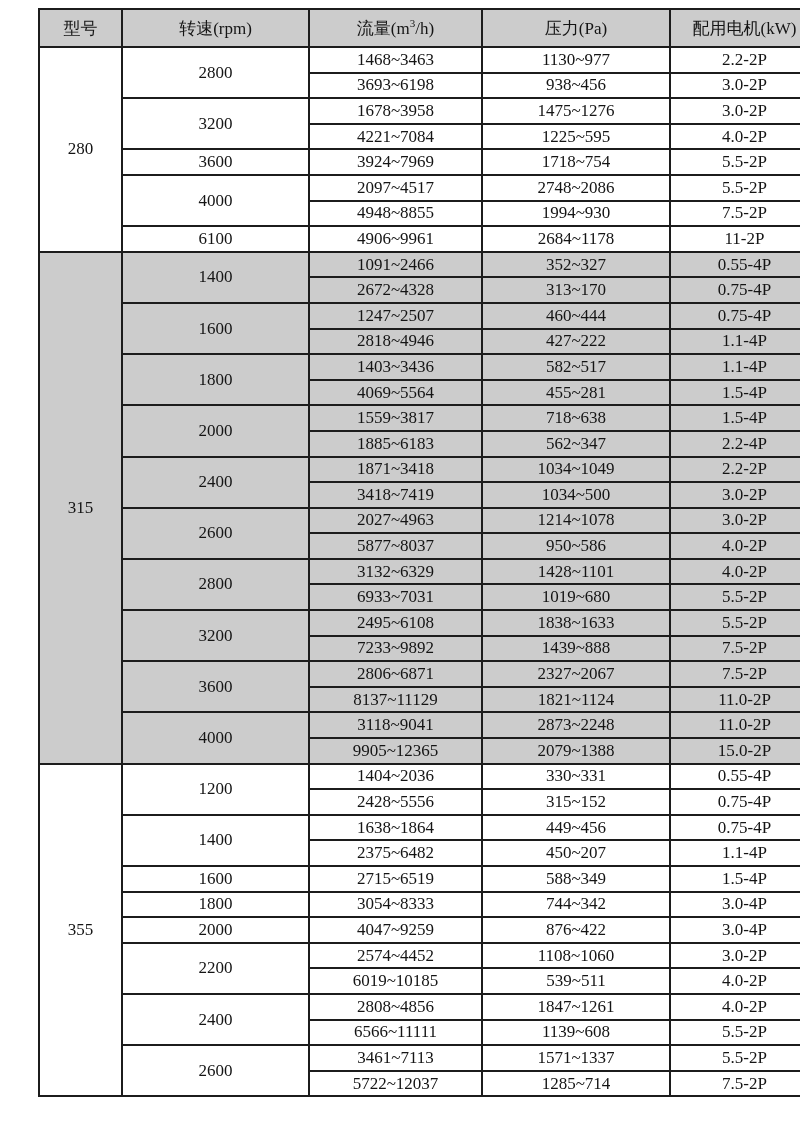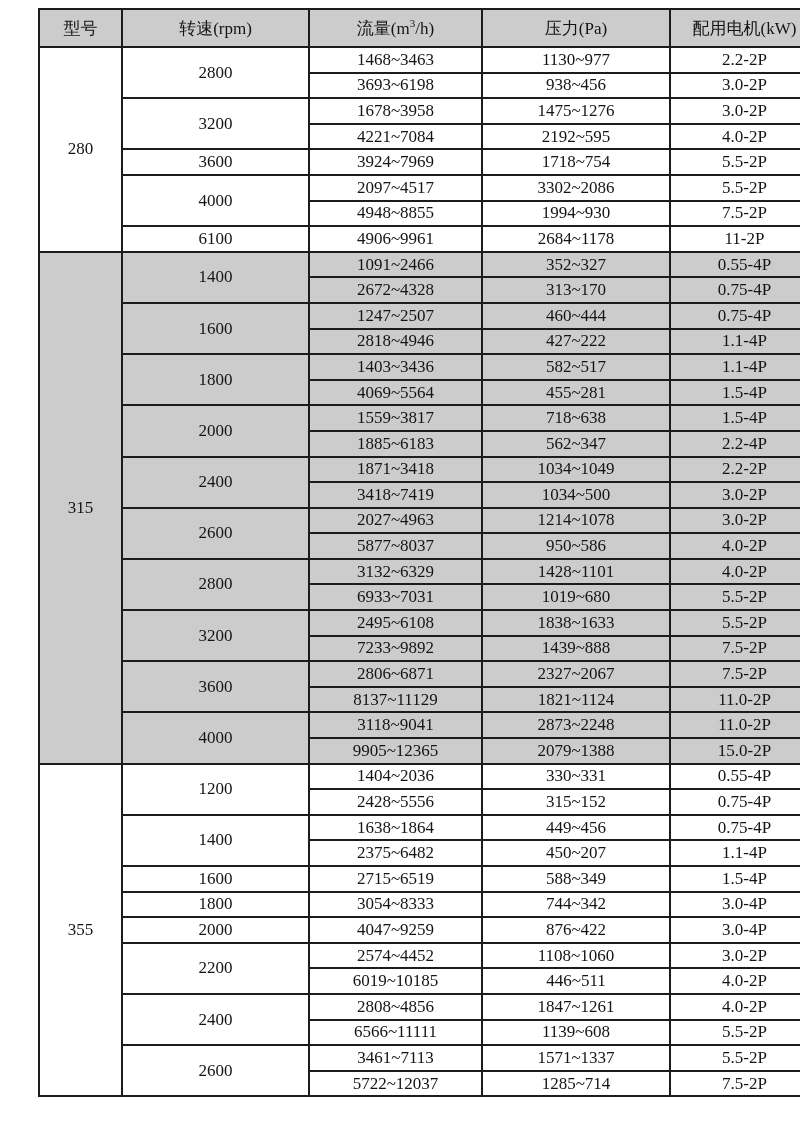--- a/index.html
+++ b/index.html
@@ -86,33 +86,33 @@
           <td>3.0-2P</td>
         </tr>
         <tr>
           <td rowspan="2">3200</td>
           <td>1678~3958</td>
           <td>1475~1276</td>
           <td>3.0-2P</td>
         </tr>
         <tr>
           <td>4221~7084</td>
-          <td>2192~595</td>
+          <td>1225~595</td>
           <td>4.0-2P</td>
         </tr>
         <tr>
           <td>3600</td>
           <td>3924~7969</td>
           <td>1718~754</td>
           <td>5.5-2P</td>
         </tr>
         <tr>
           <td rowspan="2">4000</td>
           <td>2097~4517</td>
-          <td>3302~2086</td>
+          <td>2748~2086</td>
           <td>5.5-2P</td>
         </tr>
         <tr>
           <td>4948~8855</td>
           <td>1994~930</td>
           <td>7.5-2P</td>
         </tr>
         <tr>
           <td>6100</td>
           <td>4906~9961</td>
@@ -272,21 +272,21 @@
           <td>3.0-4P</td>
         </tr>
         <tr>
           <td rowspan="2">2200</td>
           <td>2574~4452</td>
           <td>1108~1060</td>
           <td>3.0-2P</td>
         </tr>
         <tr>
           <td>6019~10185</td>
-          <td>446~511</td>
+          <td>539~511</td>
           <td>4.0-2P</td>
         </tr>
         <tr>
           <td rowspan="2">2400</td>
           <td>2808~4856</td>
           <td>1847~1261</td>
           <td>4.0-2P</td>
         </tr>
         <tr>
           <td>6566~11111</td>

